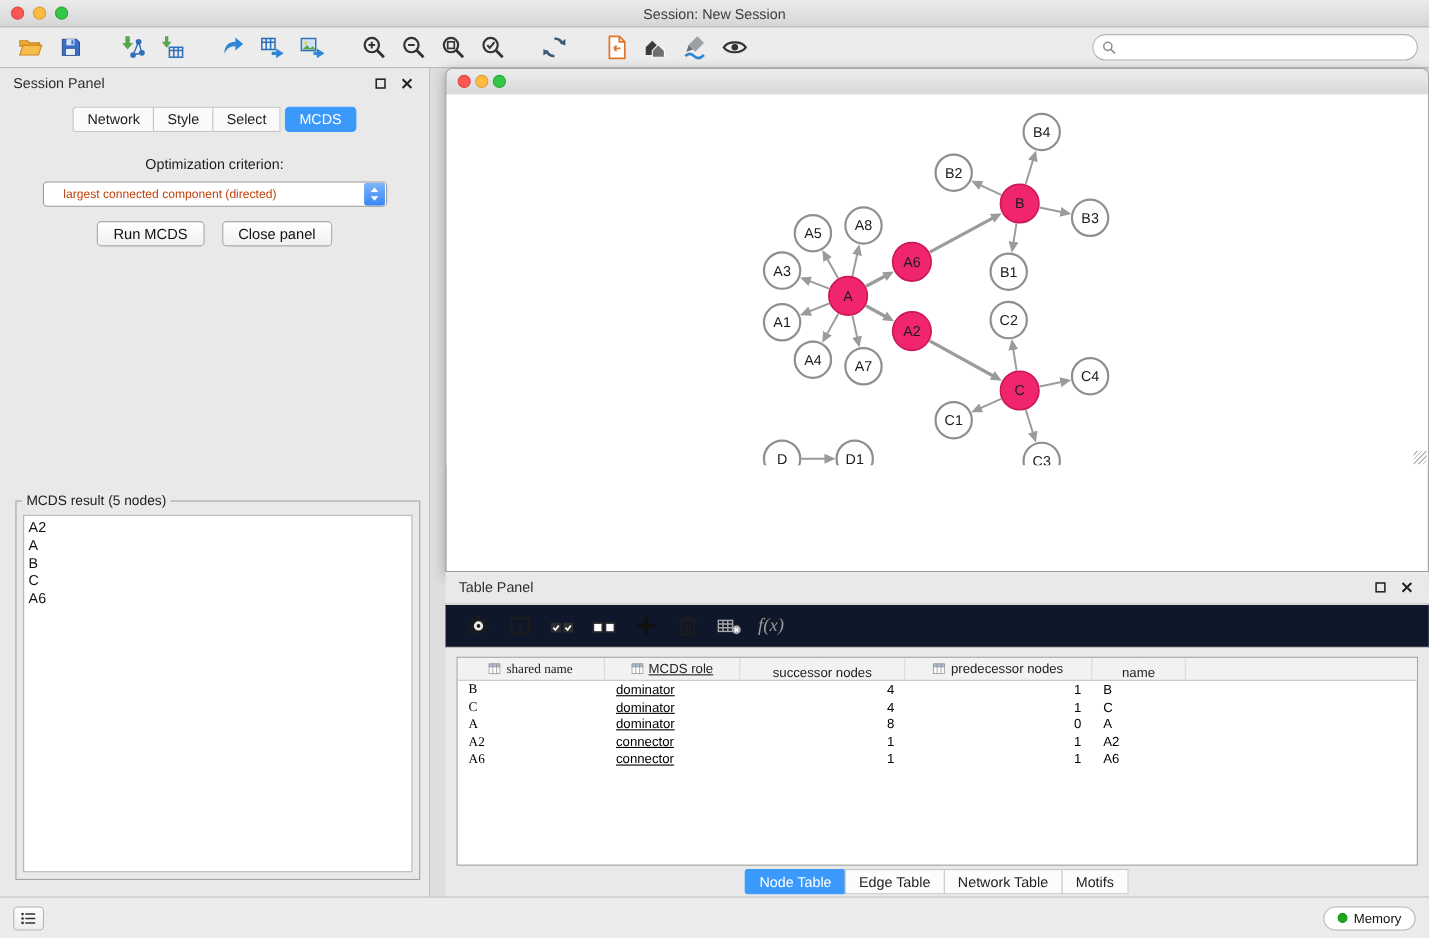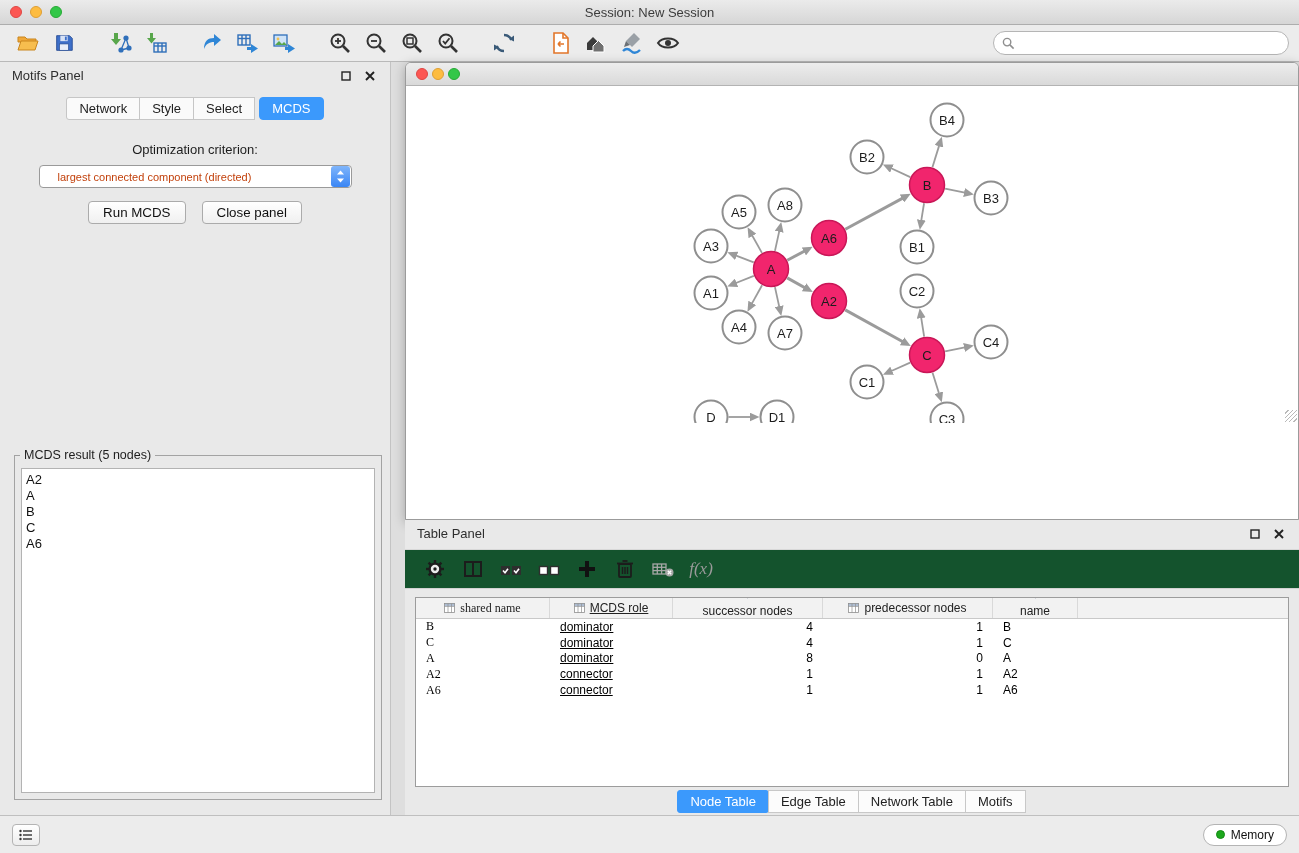--- a/index.html
+++ b/index.html
@@ -71,21 +71,21 @@
   display:flex; align-items:center; }
 .nw-traffic { position:absolute; left:10px; top:5px; display:flex; gap:4px; }
 .nw-title { flex:1; text-align:center; color:#3a3a3a; }
 .nw-canvas { position:relative; width:892px; height:337px; background:#fff; overflow:hidden; }
 .nw-grip { position:absolute; right:1px; bottom:1px; width:12px; height:12px;
   background:repeating-linear-gradient(135deg,transparent,transparent 2px,#b9b9b9 2px,#b9b9b9 3px); }
 
 
 .table-panel { position:absolute; left:405px; top:520px; width:894px; height:295px;
   background:#e9e9e9; }
-.tp-toolbar { height:40px; margin-top:2px; background:#14532d; border-top:1px solid #d8d8d8;
+.tp-toolbar { height:40px; margin-top:2px; background:#0f172a; border-top:1px solid #d8d8d8;
   border-bottom:1px solid #d2d2d2; display:flex; align-items:center; padding:0 14px; gap:6px;text-align:center; }
 .tp-btn { width:32px; height:30px; display:flex; align-items:center; justify-content:center; border-radius:4px; }
 .fx { font-family:"Liberation Serif",serif; font-style:italic; font-size:17px; color:#9a9a9a; }
 
 .node-table { position:absolute; left:10px; top:77px; width:874px; height:190px;
   background:#fff; border:1px solid #9c9c9c; overflow:hidden; }
 .nt-header { display:flex; height:21px; background:#f2f2f2; border-bottom:1px solid #c9c9c9; }
 .nt-th { display:flex; align-items:center; justify-content:center; gap:5px; font-size:12px;
   color:#222; border-right:1px solid #d9d9d9; overflow:hidden; white-space:nowrap; }
 .nt-th:last-child { border-right:none; }
@@ -251,21 +251,21 @@
     <svg width="13" height="13" viewBox="0 0 14 14">
       <circle cx="5.5" cy="5.5" r="4" fill="none" stroke="#8f8f8f" stroke-width="1.5"></circle>
       <line x1="8.5" y1="8.5" x2="12.5" y2="12.5" stroke="#8f8f8f" stroke-width="1.7"></line>
     </svg>
     <input type="text" placeholder="" style="">
   </div>
 </div>
 
 <div class="control-panel">
   <div class="panel-header">
-    <div class="ph-title">Motifs Panel</div>
+    <div class="ph-title">Session Panel</div>
     <div class="ph-btn">
       <svg width="10" height="10">
           <rect x="1" y="1" width="8" height="8" fill="none" stroke="#222" stroke-width="1.4"></rect>
         </svg>
     </div>
     <div class="ph-btn">
       <svg width="10" height="10">
           <path d="M1 1 L9 9 M9 1 L1 9" stroke="#222" stroke-width="1.9"></path>
         </svg>
     </div>

